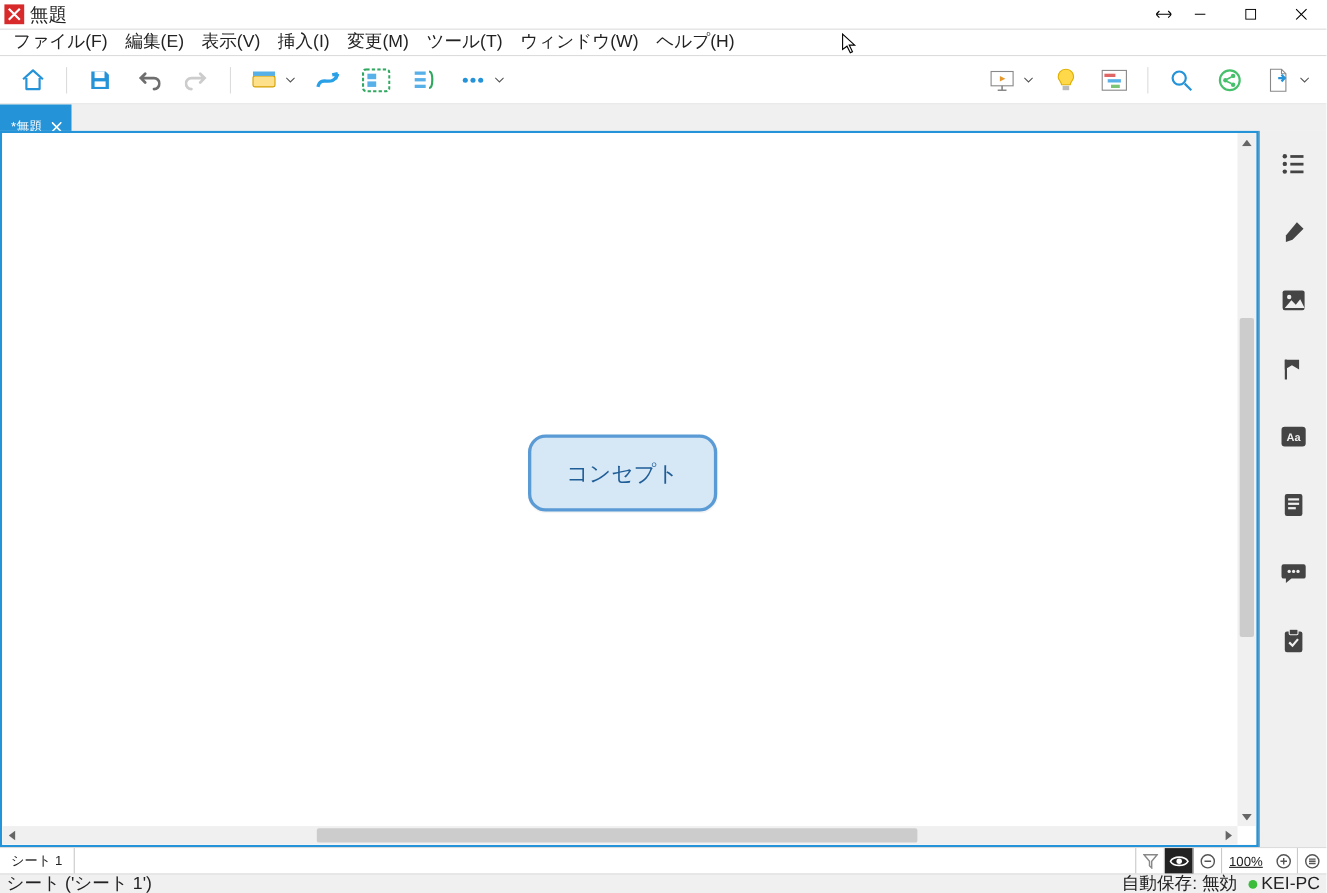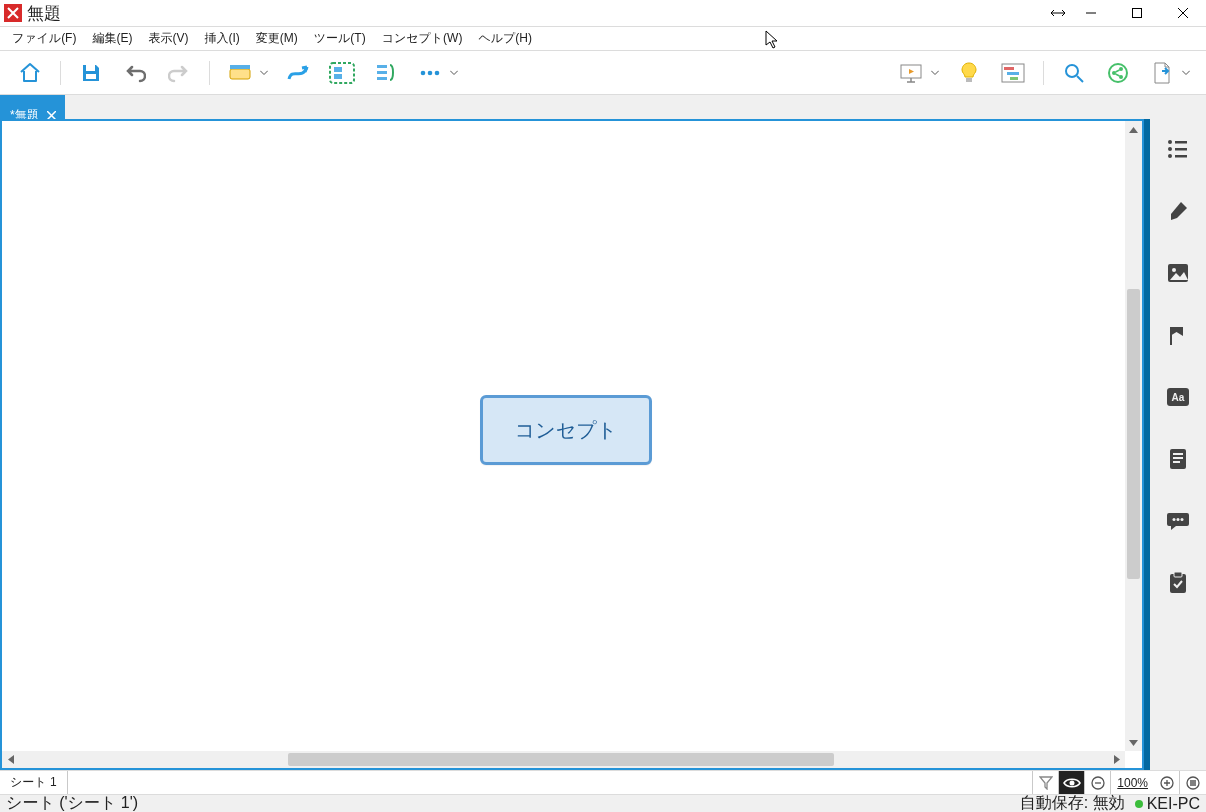--- a/index.html
+++ b/index.html
@@ -10,48 +10,48 @@
   .app-icon { width: 18px; height: 18px; margin: 0 5px 0 4px; background: #d82a2a; display:flex; align-items:center; justify-content:center; }
   .app-icon svg { display:block; }
   .title-text { font-size: 17px; }
   .title-spacer { flex: 1; }
   .wincontrols { display: flex; }
   .wbtn { width: 46px; height: 27px; display: flex; align-items: center; justify-content: center; }
   .resize-grip { width:20px; height:27px; display:flex; align-items:center; justify-content:center; }
 
   
   .menubar { height: 24px; display: flex; align-items: center; padding: 0 4px; border-bottom: 1px solid #dcdcdc; }
-  .menuitem { padding: 3px 8px; font-size: 12px; cursor: default; }
+  .menuitem { padding: 3px 8px; font-size: 16px; cursor: default; }
 
   
   .toolbar { height: 44px; display: flex; align-items: center; padding: 0 8px; border-bottom: 1px solid #dcdcdc; }
   .tbtn { width: 36px; height: 36px; margin: 0 4px; display: flex; align-items: center; justify-content: center; border-radius: 2px; position:relative; }
   .tsep { width: 1px; height: 24px; background: #dcdcdc; margin: 0 8px; }
   .dd-caret { position:absolute; right:-10px; top:50%; transform:translateY(-50%); }
   .tbtn.withdd { margin-right: 18px; }
   .t-spacer { flex: 1; }
 
   
   .tabstrip { height: 24px; background: #f0f0f0; display: flex; align-items: flex-end; }
   .doctab { height: 24px; background: #2593d8; color: #fff; font-size: 12px; padding: 17px 6px 0 10px; display: flex; align-items: center; gap: 6px; }
   .doctab-close { width:14px; height:14px; display:flex; align-items:center; justify-content:center; }
 
   
   .main { display: flex; height: calc(812px - 27px - 24px - 44px - 24px - 24px - 18px); }
   .canvas-region { flex: 1; display:flex; flex-direction:column; border:2px solid #2593d8; border-top:2px solid #2593d8; position: relative; }
   .canvas { flex:1; position: relative; background: #fff; overflow: hidden; }
-  .node { position: absolute; left: 478px; top: 274px; width: 172px; height: 70px; background: #d6e7f6; border: 3px solid #5b9bd5; border-radius: 6px; display: flex; align-items: center; justify-content: center; color: #1f5d96; font-size: 20px; font-weight: 500; box-shadow: 0 1px 1px rgba(0,0,0,0.05); }
+  .node { position: absolute; left: 478px; top: 274px; width: 172px; height: 70px; background: #d6e7f6; border: 3px solid #5b9bd5; border-radius: 16px; display: flex; align-items: center; justify-content: center; color: #1f5d96; font-size: 20px; font-weight: 500; box-shadow: 0 1px 1px rgba(0,0,0,0.05); }
   .vscroll { width: 17px; background: #f0f0f0; position:absolute; right:0; top:0; bottom:17px; }
   .vthumb { position:absolute; left:2px; right:2px; top:168px; height:290px; background:#cccccc; border-radius:2px; }
   .varrow { position:absolute; left:0; right:0; height:17px; display:flex; align-items:center; justify-content:center; }
   .hscroll { height:17px; background:#f0f0f0; position:absolute; left:0; right:17px; bottom:0; }
   .hthumb { position:absolute; top:2px; bottom:2px; left:286px; width:546px; background:#cccccc; border-radius:2px; }
   .harrow { position:absolute; top:0; bottom:0; width:17px; display:flex; align-items:center; justify-content:center; }
 
-  .right-sidebar { width: 62px; background: #f0f0f0; display: flex; flex-direction: column; align-items: center; padding-top: 14px; gap: 30px; border-left:6px solid #0369a1; }
+  .right-sidebar { width: 62px; background: #f0f0f0; display: flex; flex-direction: column; align-items: center; padding-top: 14px; gap: 30px; border-left:1px solid #0369a1; }
   .side-btn { width: 32px; height: 32px; display:flex; align-items:center; justify-content:center; }
 
   
   .sheetbar { height: 24px; display:flex; align-items:center; border-top:1px solid #dcdcdc; font-size:12px; }
   .sheet-tab { padding: 0 10px; height:100%; display:flex; align-items:center; border-right:1px solid #c9c9c9;text-align:right;  }
   .sheet-input-area { flex:1; height:100%; border-right:1px solid #c9c9c9; }
   .sheet-tool { width:26px; height:100%; display:flex; align-items:center; justify-content:center; border-right:1px solid #c9c9c9;}
   .zoom-label { padding: 0 6px; text-decoration: underline; }
 
   
@@ -99,21 +99,21 @@
   </div>
 </div>
 
 <div class="menubar">
   <div class="menuitem">ファイル(F)</div>
   <div class="menuitem">編集(E)</div>
   <div class="menuitem">表示(V)</div>
   <div class="menuitem">挿入(I)</div>
   <div class="menuitem">変更(M)</div>
   <div class="menuitem">ツール(T)</div>
-  <div class="menuitem">コンセプト(W)</div>
+  <div class="menuitem">ウィンドウ(W)</div>
   <div class="menuitem">ヘルプ(H)</div>
 </div>
 
 <div class="toolbar">
   <div class="tbtn">
     <svg width="24" height="24" viewBox="0 0 24 24">
         <path d="M3 11 L12 3 L21 11 M6 10 V20 H18 V10" stroke="#2593d8" stroke-width="2" fill="none" stroke-linejoin="round"></path>
       </svg>
   </div>
   <div class="tsep"></div>

